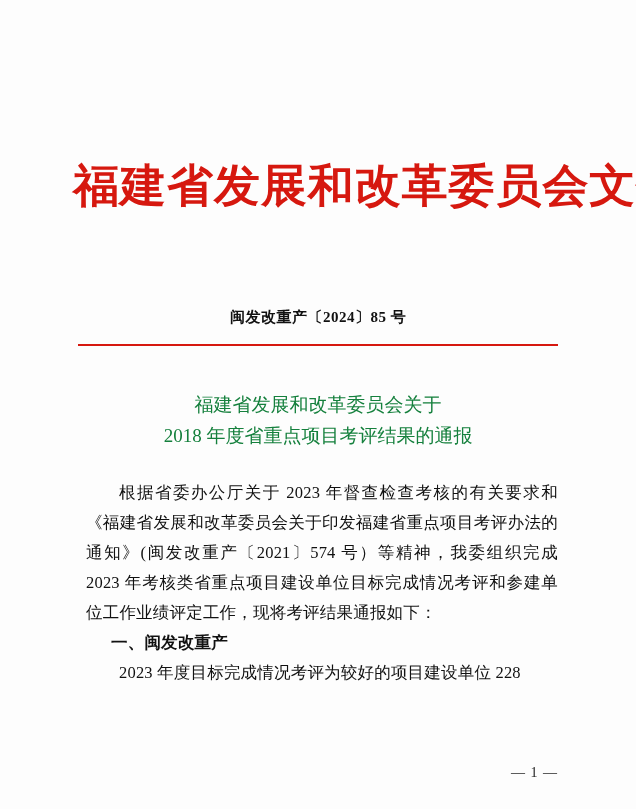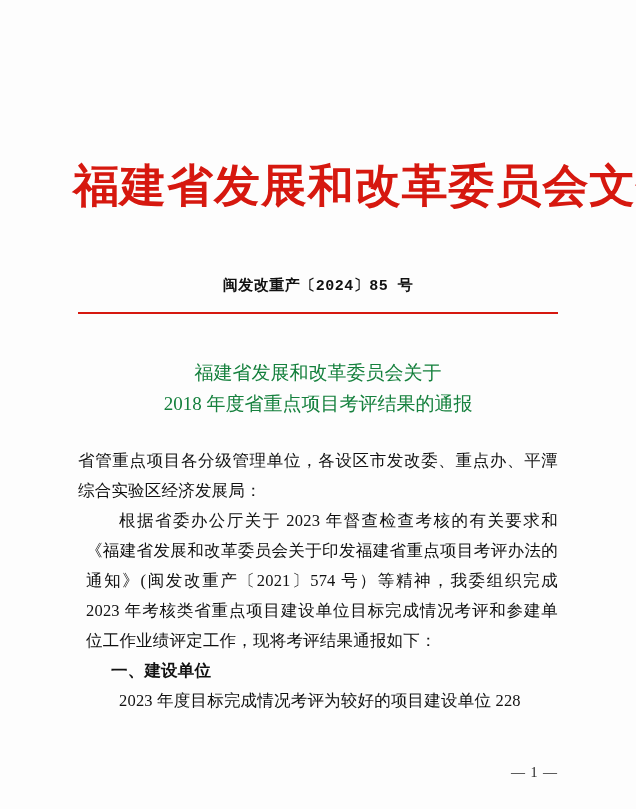--- a/index.html
+++ b/index.html
@@ -29,23 +29,23 @@
     color: #d6180f;
     font-family: "DejaVu Serif", "Liberation Serif", serif;
     font-weight: bold;
     font-size: 45px;
     letter-spacing: 1px;
     line-height: 1.25;
     white-space: nowrap;
     transform: scaleX(1.02);
   }
   .doc-number {
-    margin-top: 62px;
+    margin-top: 94px;
     text-align: center;
-    font-family: Liberation Mono, monospace;
+    font-family: Liberation Serif, serif;
     font-weight: bold;
     font-size: 15px;
     color: #111111;
     letter-spacing: 0.5px;
   }
   .red-rule {
     margin-top: 17px;
     height: 2px;
     background: #d6180f;
     width: 100%;
@@ -99,21 +99,20 @@
   <div class="doc-number">闽发改重产〔2024〕85 号</div>
 
   <div class="red-rule"></div>
 
   <div class="doc-subject">
     <div>福建省发展和改革委员会关于</div>
     <div>2018 年度省重点项目考评结果的通报</div>
   </div>
 
   <div class="body-text">
-    <p class="para">省管重点项目各分级管理单位，各设区市发改委、重点办、平潭综合实验区经济发展局：</p>
     <p class="para indent">根据省委办公厅关于 2023 年督查检查考核的有关要求和《福建省发展和改革委员会关于印发福建省重点项目考评办法的通知》(闽发改重产〔2021〕574 号）等精神，我委组织完成 2023 年考核类省重点项目建设单位目标完成情况考评和参建单位工作业绩评定工作，现将考评结果通报如下：</p>
-    <p class="para section-heading">一、建设单位</p>
+    <p class="para section-heading">一、闽发改重产</p>
     <p class="para indent">2023 年度目标完成情况考评为较好的项目建设单位 228</p>
   </div>
 
   <div class="page-footer">— 1 —</div>
 
 </div>
 
 </body></html>

